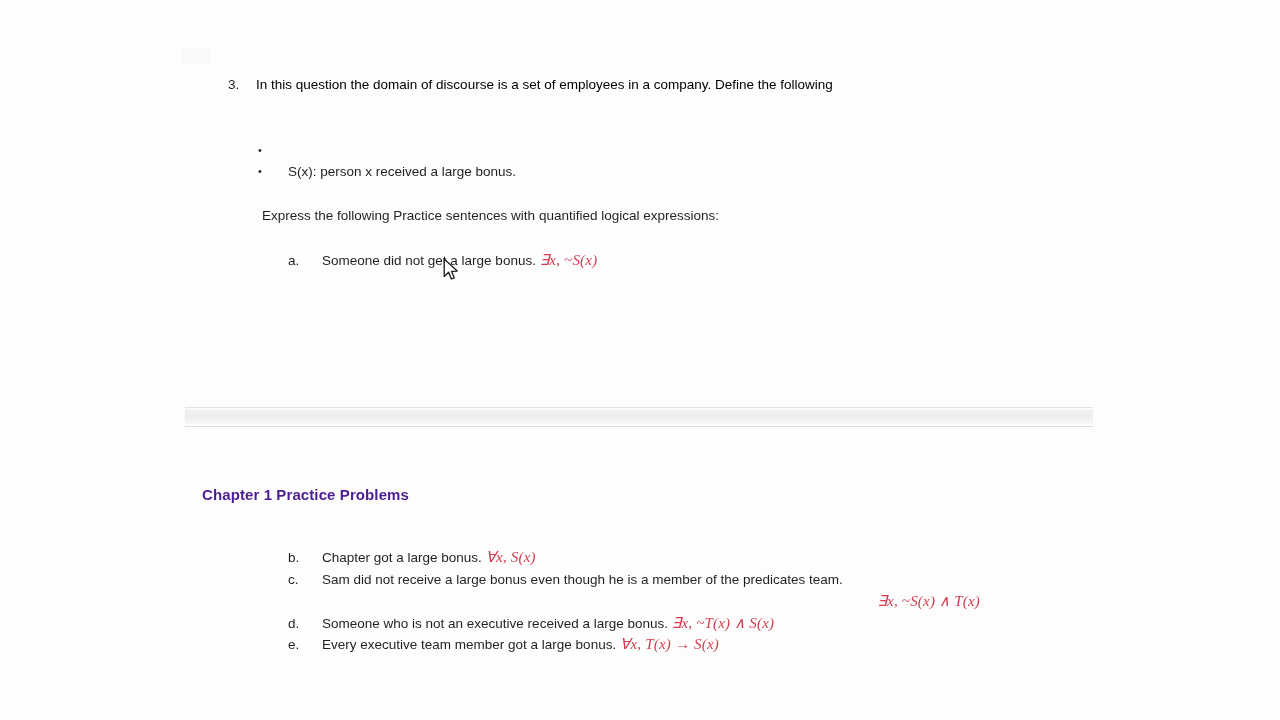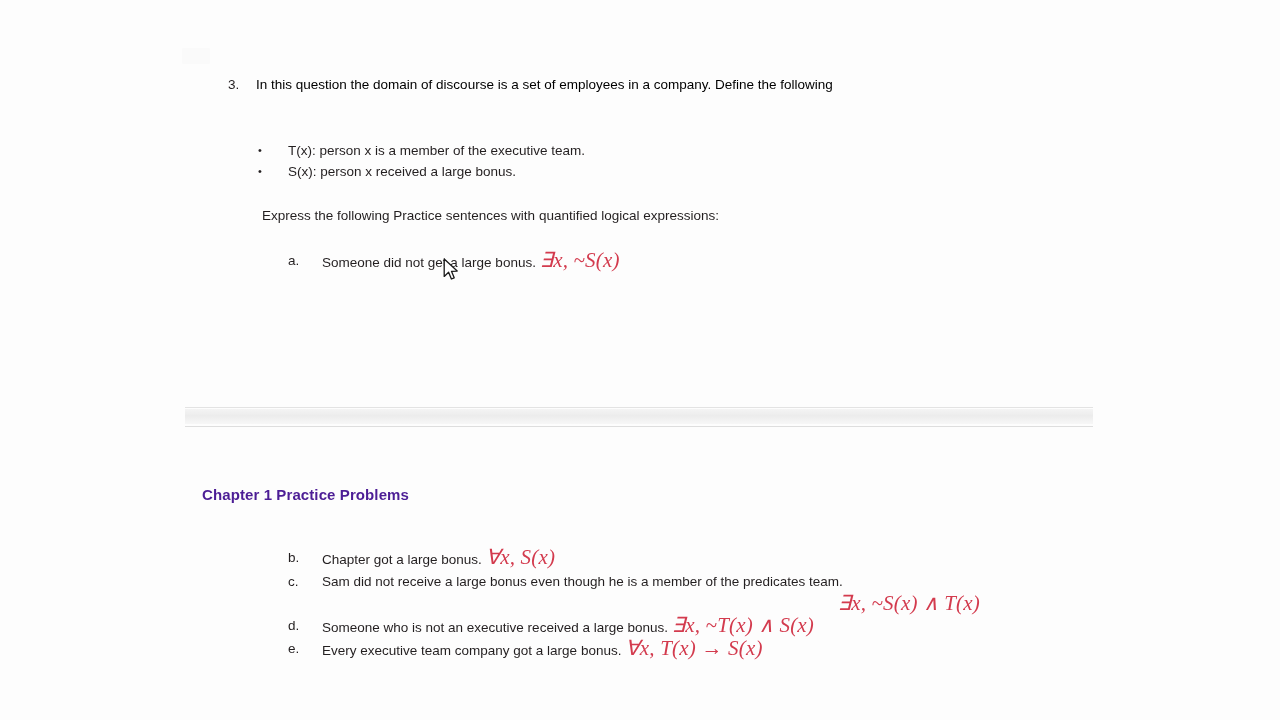--- a/index.html
+++ b/index.html
@@ -121,21 +121,21 @@
     text-align: justify;
     text-justify: inter-word;
     color: #231f20;
   }
   .item-body.nojust {
     text-align: left;
   }
   .formula {
     font-family: "Liberation Serif", serif;
     font-style: italic;
-    font-size: 21px;
+    font-size: 15px;
     color: #d33b4e;
     white-space: nowrap;
     letter-spacing: 0.2px;
   }
   .formula-block {
     display: block;
     text-align: right;
     margin-top: 1px;
   }
 
@@ -212,21 +212,20 @@
       <div class="q-num">3.</div>
       <div class="q-text">
         <span>In this question the domain of discourse is a set of employees in a company. Define the following</span>
       </div>
     </div>
   </div>
 
   <div class="bullets">
     <div class="bullet-row">
       <span class="bullet-dot">•</span>
-      <span class="bullet-text">T(x): person x is a member of the executive team.</span>
     </div>
     <div class="bullet-row">
       <span class="bullet-dot">•</span>
       <span class="bullet-text">S(x): person x received a large bonus.</span>
     </div>
   </div>
 
   <div class="express-line">Express the following Practice sentences with quantified logical expressions:</div>
 
   <div class="item-list-a">
@@ -273,21 +272,21 @@
       <span class="item-label">d.</span>
       <span class="item-body nojust">
         <span>Someone who is not an executive received a large bonus.</span>
         <span class="formula">∃x, ~T(x) ∧ S(x)</span>
       </span>
     </div>
 
     <div class="item-row">
       <span class="item-label">e.</span>
       <span class="item-body nojust">
-        <span>Every executive team company got a large bonus.</span>
+        <span>Every executive team member got a large bonus.</span>
         <span class="formula">∀x, T(x) → S(x)</span>
       </span>
     </div>
 
   </div>
 </div>
 
 <div class="cursor">
   <svg width="18" height="26" viewBox="0 0 18 26" xmlns="http://www.w3.org/2000/svg">
     <path d="M1.2 1.0 L1.2 18.4 L5.6 14.3 L8.4 21.0 L11.2 19.8 L8.5 13.3 L14.2 13.1 Z" fill="#ffffff" stroke="#1a1a1a" stroke-width="1.3" stroke-linejoin="round"></path>

